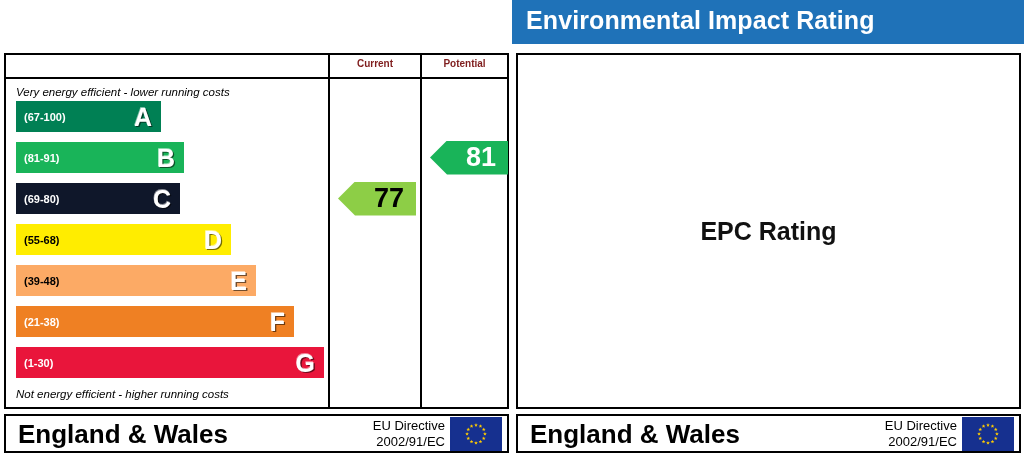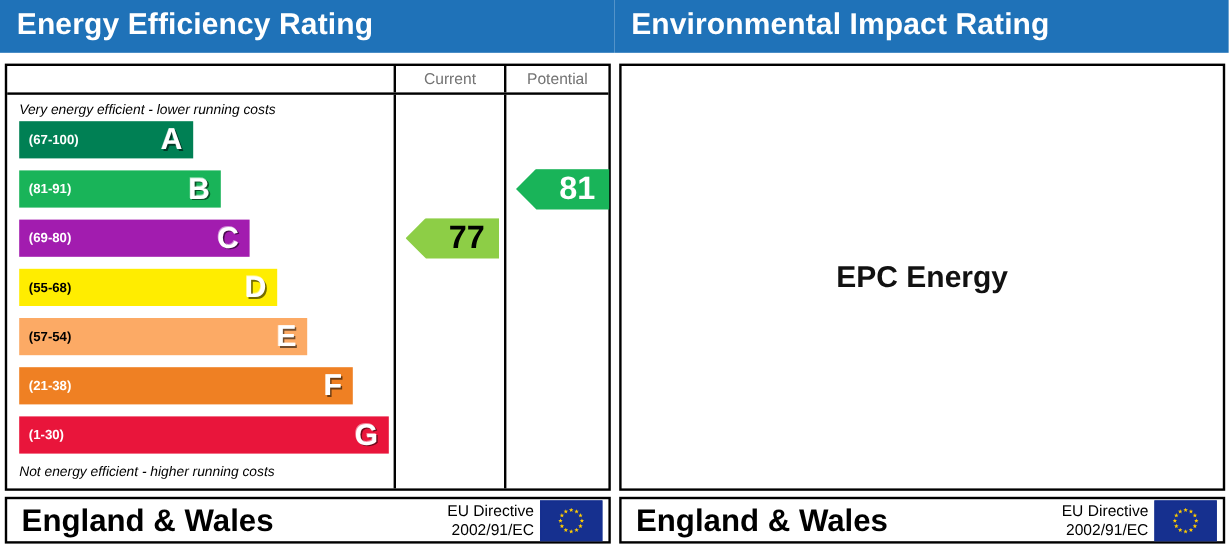--- a/index.html
+++ b/index.html
@@ -78,23 +78,23 @@
     width: 0;
     height: 100%;
     border-left: 2px solid #000000;
   }
   .div-a { left: 322px; }
   .div-b { left: 414px; }
 
   .col-label {
     position: absolute;
     top: 3px;
-    font-size: 13px;
-    font-weight: normal;
-    color: #737373;
+    font-size: 10px;
+    font-weight: bold;
+    color: #7f1d1d;
     text-align: center;
     white-space: nowrap;
   }
   .col-label.current   { left: 324px; width: 90px; }
   .col-label.potential { left: 416px; width: 85px; }
 
   
   .body-divider {
     position: absolute;
     top: 24px;
@@ -221,23 +221,20 @@
   }
   .footer .euflag svg { display: block; width: 100%; height: 100%; }
 </style>
 </head>
 <body>
 
 <div class="epc-root">
 
   <div class="panel panel-left">
 
-    <div class="panel-header">
-      <div class="title">Energy Efficiency Rating</div>
-    </div>
 
     <div class="chart-box">
 
       <div class="col-head-row">
         <div class="col-divider div-a"></div>
         <div class="col-divider div-b"></div>
         <div class="col-label current">Current</div>
         <div class="col-label potential">Potential</div>
       </div>
 
@@ -249,30 +246,30 @@
 
       <div id="band-layer">
           <div class="band" style="top: 46px; width: 145px; background: rgb(0, 128, 84);">
             <div class="range" style="color: rgb(255, 255, 255);">(67-100)</div>
             <div class="letter" style="color: rgb(255, 255, 255);">A</div>
           </div>
           <div class="band" style="top: 87px; width: 168px; background: rgb(25, 180, 89);">
             <div class="range" style="color: rgb(255, 255, 255);">(81-91)</div>
             <div class="letter" style="color: rgb(255, 255, 255);">B</div>
           </div>
-          <div class="band" style="top: 128px; width: 192px; background: #a21caf;">
+          <div class="band" style="top: 128px; width: 164px; background: #0f172a;">
             <div class="range" style="color: rgb(255, 255, 255);">(69-80)</div>
             <div class="letter" style="color: rgb(255, 255, 255);">C</div>
           </div>
           <div class="band" style="top: 169px; width: 215px; background: rgb(255, 237, 0);">
             <div class="range" style="color: rgb(0, 0, 0);">(55-68)</div>
             <div class="letter" style="color: rgb(255, 255, 255);">D</div>
           </div>
           <div class="band" style="top: 210px; width: 240px; background: rgb(252, 170, 101);">
-            <div class="range" style="color: rgb(0, 0, 0);">(57-54)</div>
+            <div class="range" style="color: rgb(0, 0, 0);">(39-48)</div>
             <div class="letter" style="color: rgb(255, 255, 255);">E</div>
           </div>
           <div class="band" style="top: 251px; width: 278px; background: rgb(239, 128, 35);">
             <div class="range" style="color: rgb(255, 255, 255);">(21-38)</div>
             <div class="letter" style="color: rgb(255, 255, 255);">F</div>
           </div>
           <div class="band" style="top: 292px; width: 308px; background: rgb(233, 21, 59);">
             <div class="range" style="color: rgb(255, 255, 255);">(1-30)</div>
             <div class="letter" style="color: rgb(255, 255, 255);">G</div>
           </div>
@@ -317,21 +314,21 @@
 
   </div>
 
   <div class="panel panel-right">
 
     <div class="panel-header">
       <div class="title">Environmental Impact Rating</div>
     </div>
 
     <div class="chart-box">
-      <div class="pending">EPC Energy</div>
+      <div class="pending">EPC Rating</div>
     </div>
 
     <div class="footer">
       <div class="region">England &amp; Wales</div>
       <div class="directive">
         <div>EU Directive</div>
         <div>2002/91/EC</div>
       </div>
       <div class="euflag">
         <svg viewBox="0 0 52 34" xmlns="http://www.w3.org/2000/svg">

